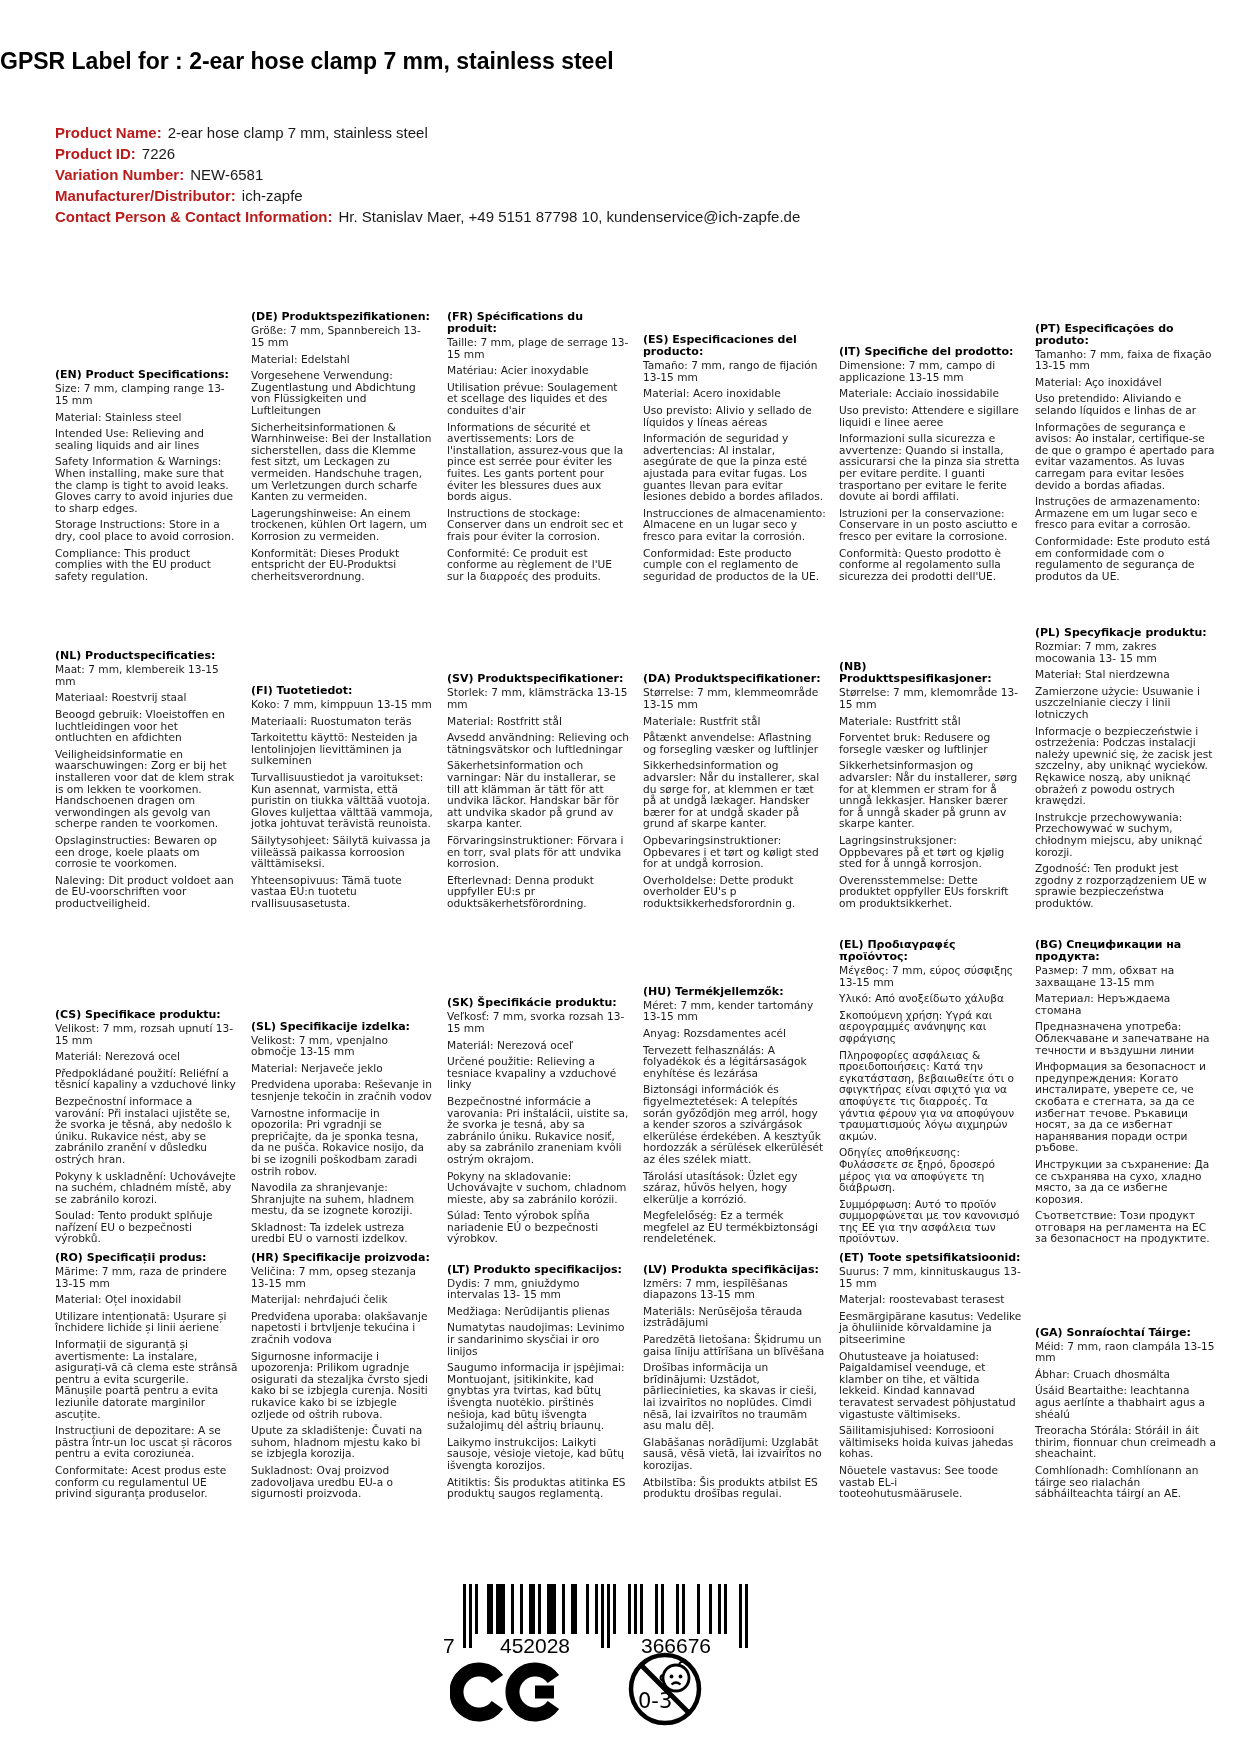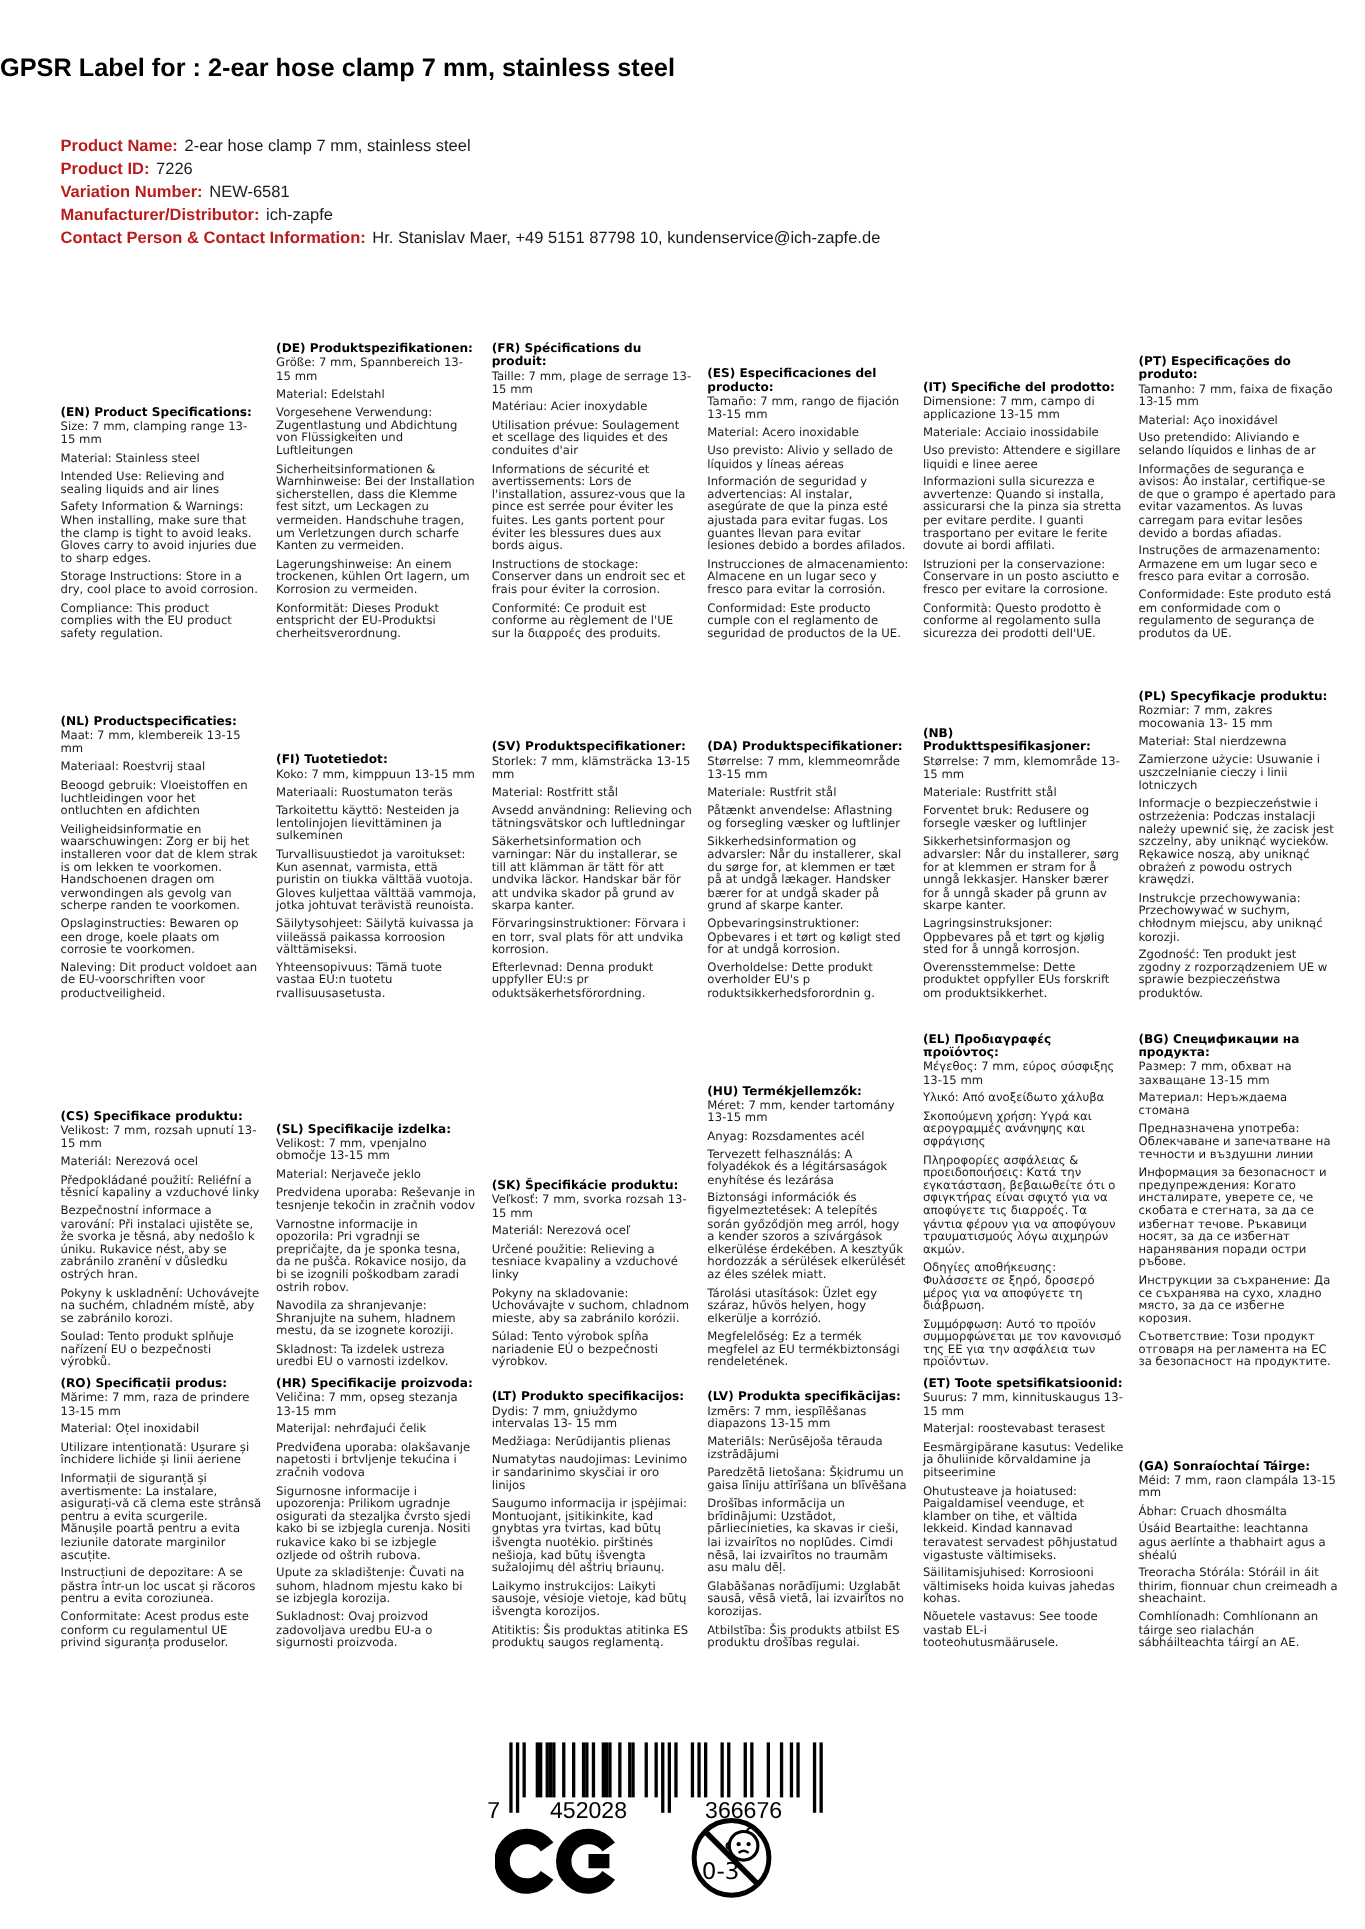--- a/index.html
+++ b/index.html
@@ -183,20 +183,21 @@
       <p>Predvidena uporaba: Reševanje in tesnjenje tekočin in zračnih vodov</p>
       <p>Varnostne informacije in opozorila: Pri vgradnji se prepričajte, da je sponka tesna, da ne pušča. Rokavice nosijo, da bi se izognili poškodbam zaradi ostrih robov.</p>
       <p>Navodila za shranjevanje: Shranjujte na suhem, hladnem mestu, da se izognete koroziji.</p>
       <p>Skladnost: Ta izdelek ustreza uredbi EU o varnosti izdelkov.</p>
     </div>
     <div class="spec-cell">
       <h3>(SK) Špecifikácie produktu:</h3>
       <p>Veľkosť: 7 mm, svorka rozsah 13-15 mm</p>
       <p>Materiál: Nerezová oceľ</p>
       <p>Určené použitie: Relieving a tesniace kvapaliny a vzduchové linky</p>
+      <p>Bezpečnostné informácie a varovania: Pri inštalácii, uistite sa, že svorka je tesná, aby sa zabránilo úniku. Rukavice nosiť, aby sa zabránilo zraneniam kvôli ostrým okrajom.</p>
       <p>Pokyny na skladovanie: Uchovávajte v suchom, chladnom mieste, aby sa zabránilo korózii.</p>
       <p>Súlad: Tento výrobok spĺňa nariadenie EÚ o bezpečnosti výrobkov.</p>
     </div>
     <div class="spec-cell">
       <h3>(HU) Termékjellemzők:</h3>
       <p>Méret: 7 mm, kender tartomány 13-15 mm</p>
       <p>Anyag: Rozsdamentes acél</p>
       <p>Tervezett felhasználás: A folyadékok és a légitársaságok enyhítése és lezárása</p>
       <p>Biztonsági információk és figyelmeztetések: A telepítés során győződjön meg arról, hogy a kender szoros a szivárgások elkerülése érdekében. A kesztyűk hordozzák a sérülések elkerülését az éles szélek miatt.</p>
       <p>Tárolási utasítások: Üzlet egy száraz, hűvös helyen, hogy elkerülje a korrózió.</p>

